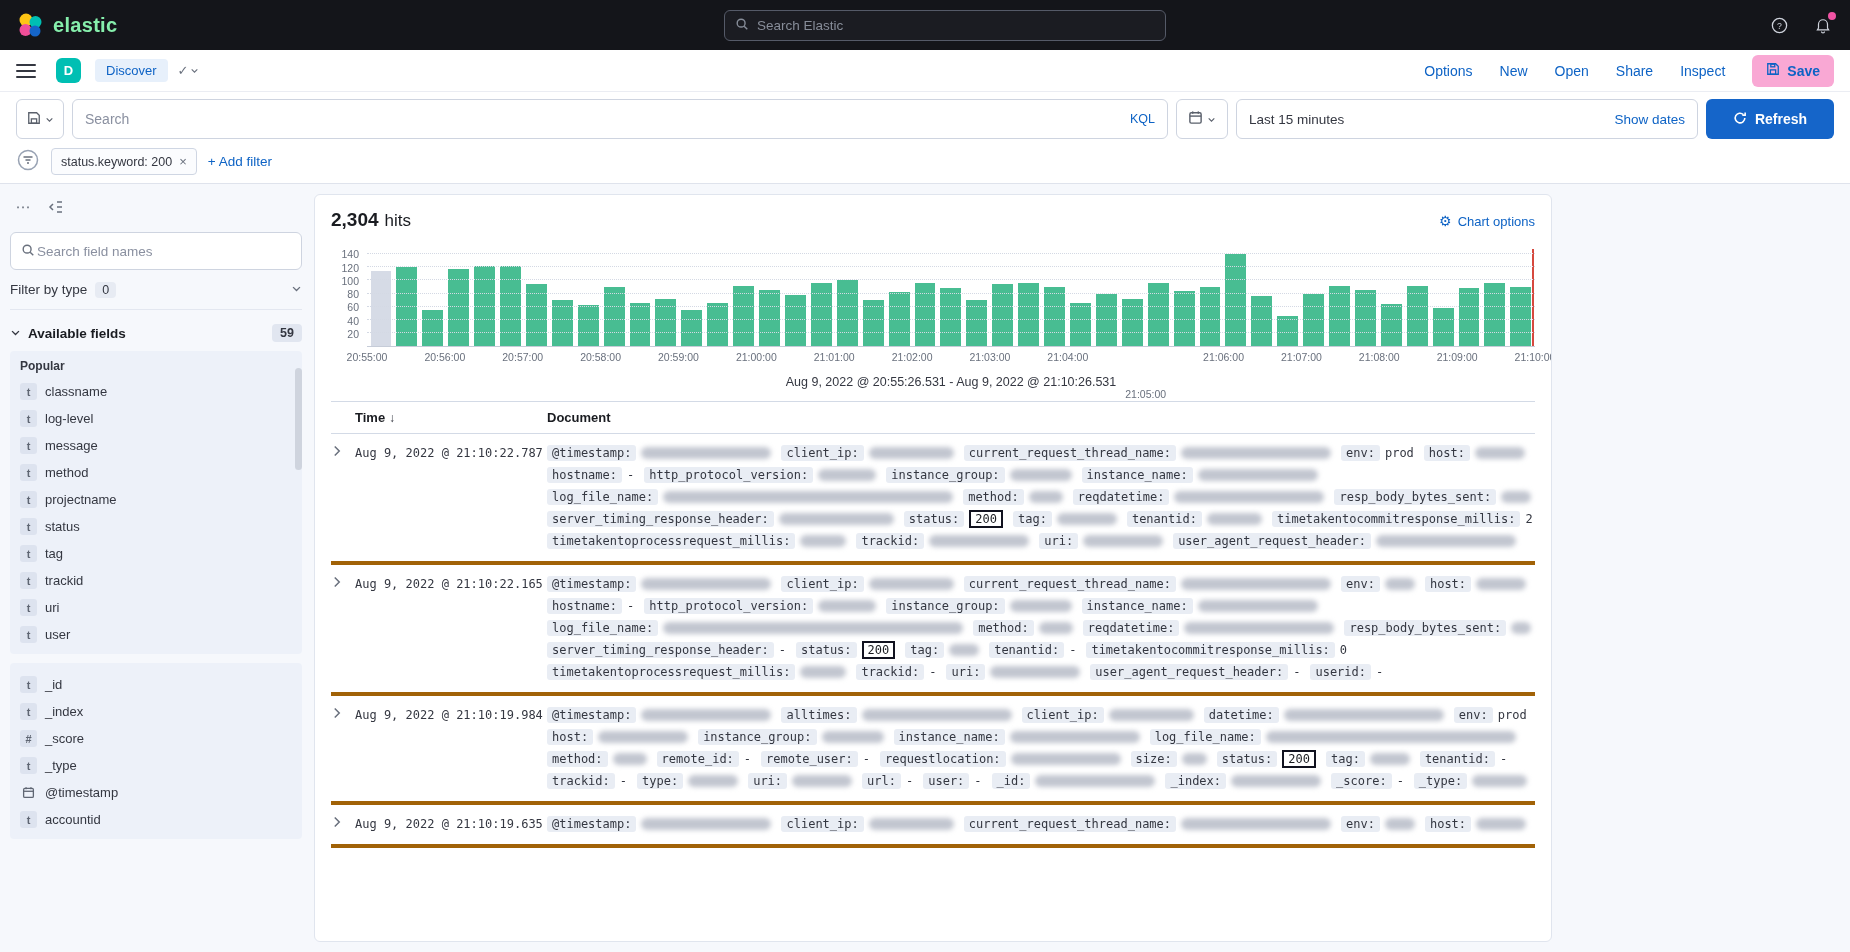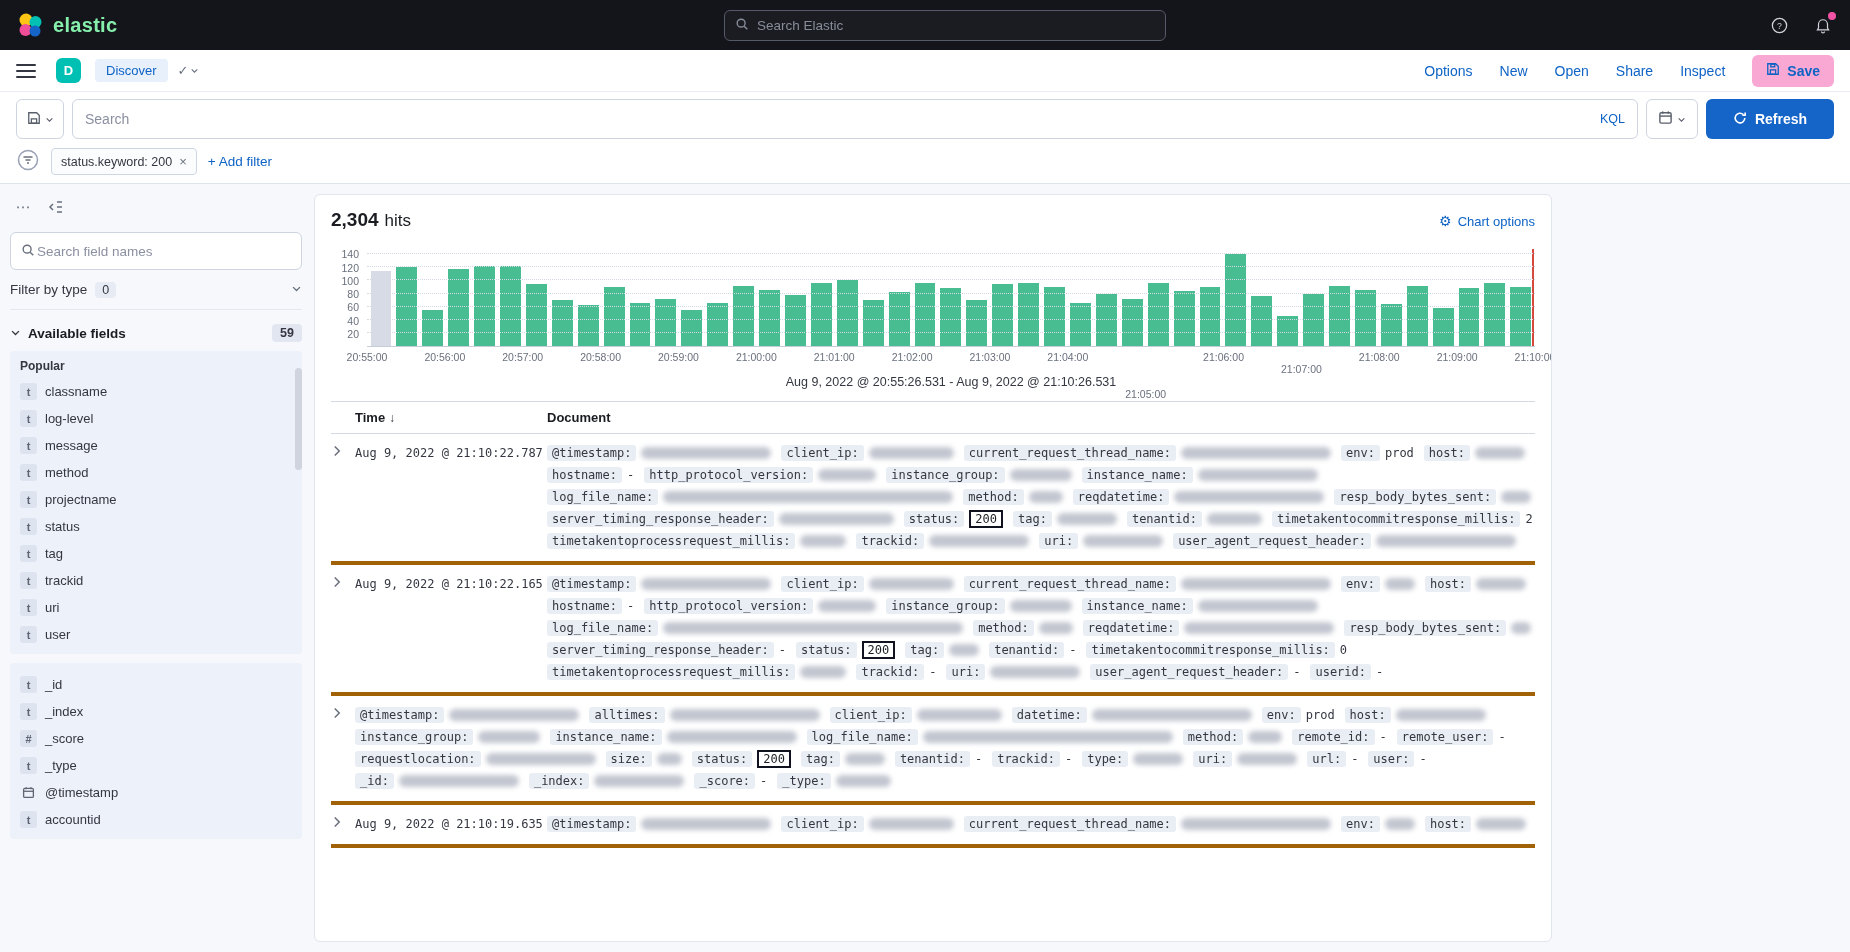--- a/index.html
+++ b/index.html
@@ -198,20 +198,24 @@
     <span><svg width="15" height="15" viewBox="0 0 16 16">
           <rect x="2" y="3" width="12" height="11" rx="1.5" fill="none" stroke="#5a606b" stroke-width="1.5"></rect>
           <line x1="2" y1="6.5" x2="14" y2="6.5" stroke="#5a606b" stroke-width="1.5"></line>
           <line x1="5" y1="1.5" x2="5" y2="4" stroke="#5a606b" stroke-width="1.5"></line>
           <line x1="11" y1="1.5" x2="11" y2="4" stroke="#5a606b" stroke-width="1.5"></line>
         </svg></span>
     <span><svg width="9" height="9" viewBox="0 0 16 16">
           <path d="M3 6 8 11 13 6" fill="none" stroke="#5a606b" stroke-width="2"></path>
         </svg></span>
   </button>
+  <div class="timerange">
+    <span class="range-text">Last 15 minutes</span>
+    <span class="show-dates">Show dates</span>
+  </div>
   <button class="refresh-btn">
     <span><svg width="14" height="14" viewBox="0 0 16 16" fill="none" stroke="#fff" stroke-width="1.8">
           <path d="M13.5 8a5.5 5.5 0 1 1-1.7-3.95"></path>
           <path d="M13.9 1.6 13.9 4.8 10.7 4.7"></path>
         </svg></span>
     <span>Refresh</span>
   </button>
 </div>
 
 <div class="filterbar">
@@ -434,21 +438,21 @@
             <span style="left: 13.3333%;">20:57:00</span>
             <span style="left: 20%;">20:58:00</span>
             <span style="left: 26.6667%;">20:59:00</span>
             <span style="left: 33.3333%;">21:00:00</span>
             <span style="left: 40%;">21:01:00</span>
             <span style="left: 46.6667%;">21:02:00</span>
             <span style="left: 53.3333%;">21:03:00</span>
             <span style="left: 60%;">21:04:00</span>
             <span style="left: 66.6667%; margin-top: 37px;">21:05:00</span>
             <span style="left: 73.3333%;">21:06:00</span>
-            <span style="left: 80%; margin-top: 12px;">21:07:00</span>
+            <span style="left: 80%;">21:07:00</span>
             <span style="left: 86.6667%;">21:08:00</span>
             <span style="left: 93.3333%;">21:09:00</span>
             <span style="left: 100%;">21:10:00</span>
           </div>
         <div class="chart-sub">Aug 9, 2022 @ 20:55:26.531 - Aug 9, 2022 @ 21:10:26.531</div>
       </div>
     </div>
 
     <div class="dtable">
       <div class="thead">
@@ -653,20 +657,21 @@
               <span class="pair">
                 <span class="tok-label">userid:</span>
                 <span class="tok-val">-</span>
               </span>
             </div>
           </div>
           <div class="doc-row">
             <div class="row-chev"><svg width="12" height="12" viewBox="0 0 16 16">
                 <path d="M5 2 11 8 5 14" fill="none" stroke="#69707d" stroke-width="2"></path>
               </svg></div>
+            <div class="row-time">Aug 9, 2022 @ 21:10:19.984</div>
             <div class="row-doc">
               <span class="pair">
                 <span class="tok-label">@timestamp:</span>
                 <span class="tok-blur" style="width: 130px;"></span>
               </span>
               <span class="pair">
                 <span class="tok-label">alltimes:</span>
                 <span class="tok-blur" style="width: 150px;"></span>
               </span>
               <span class="pair">

